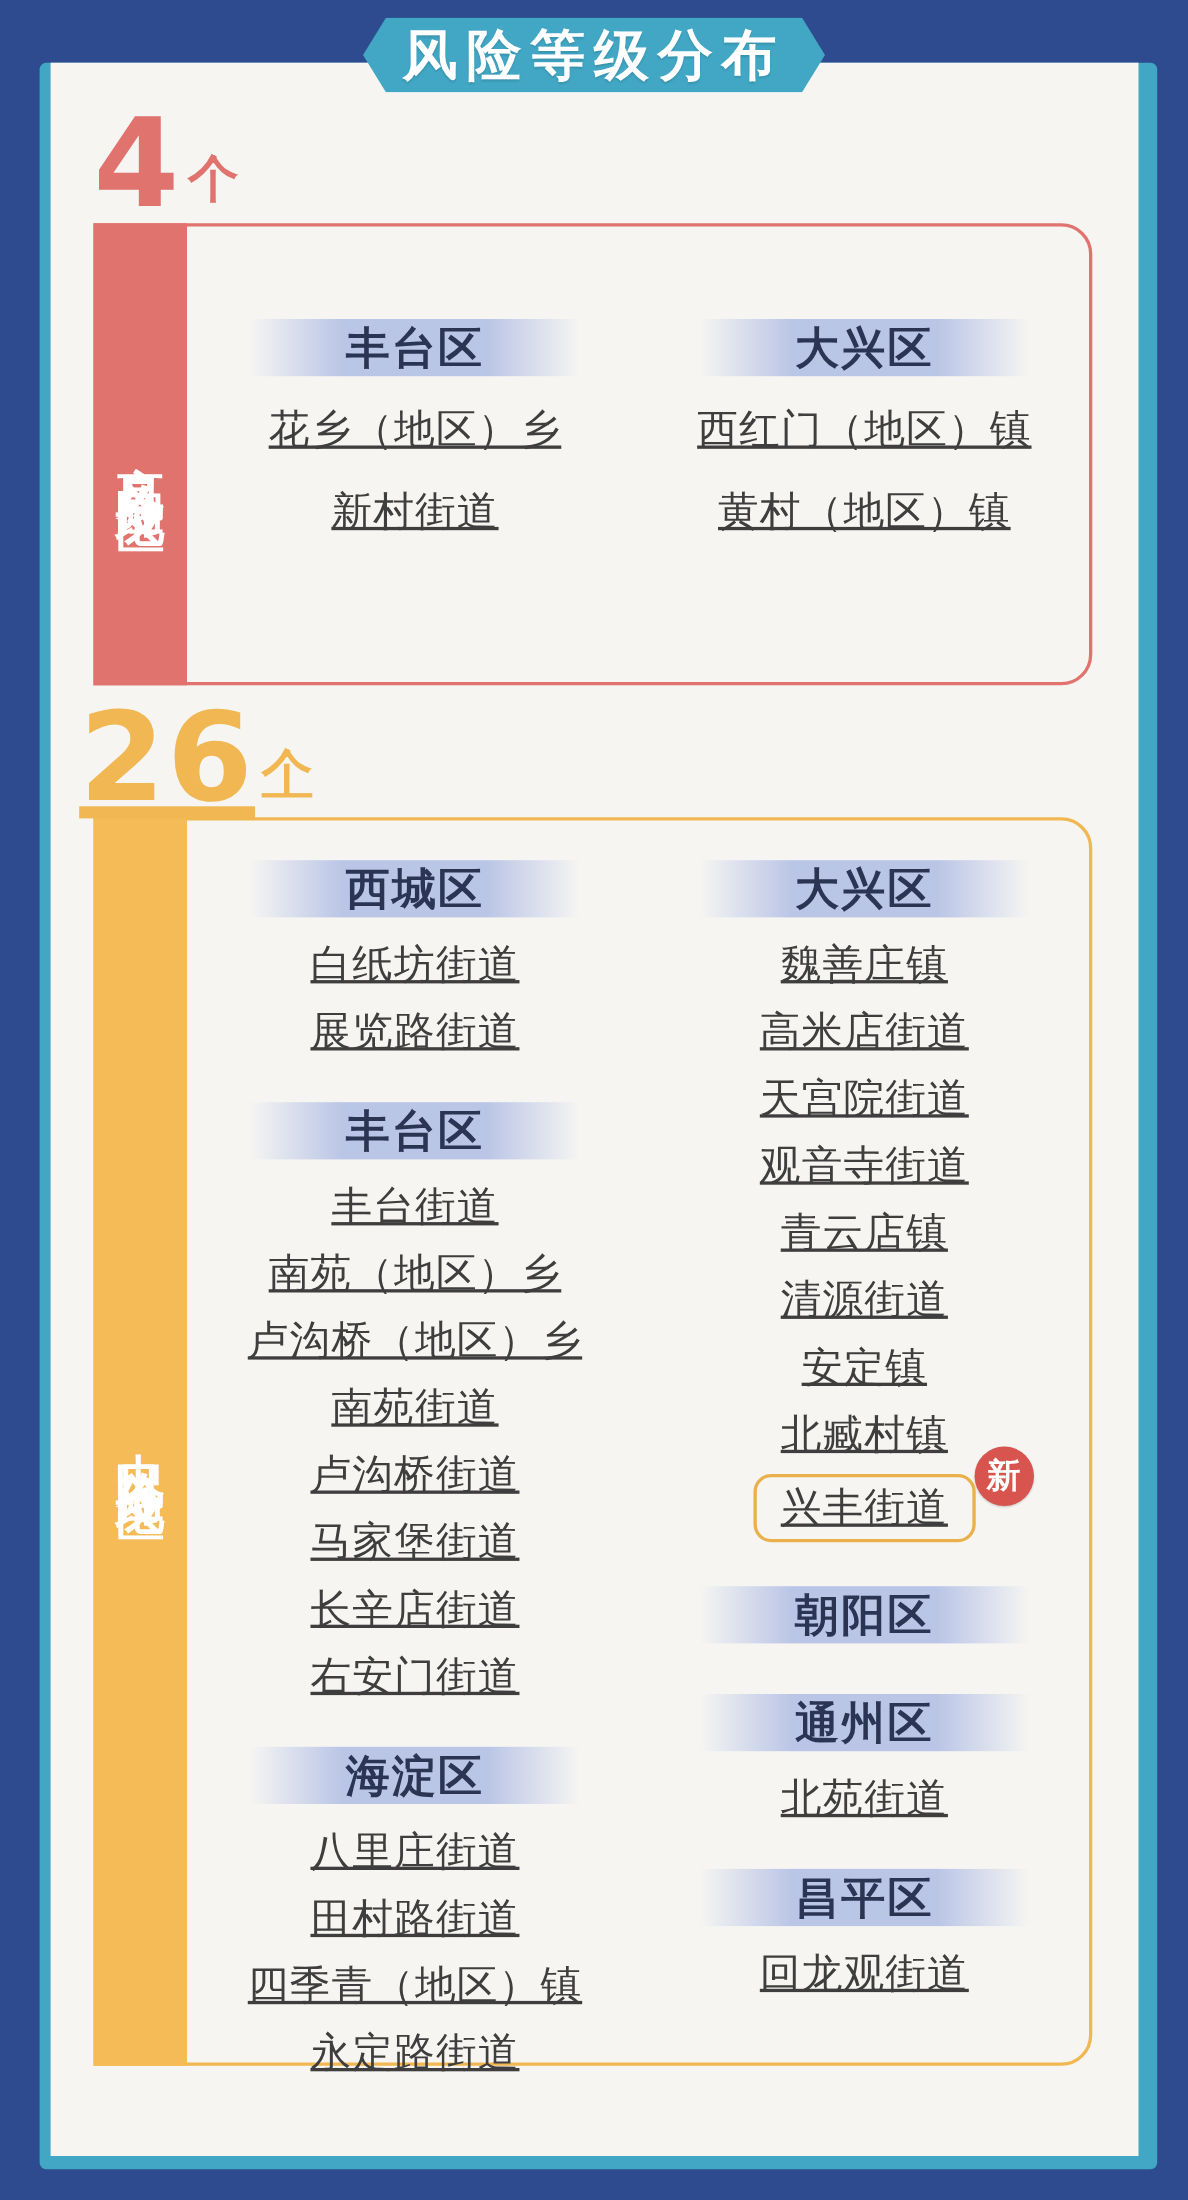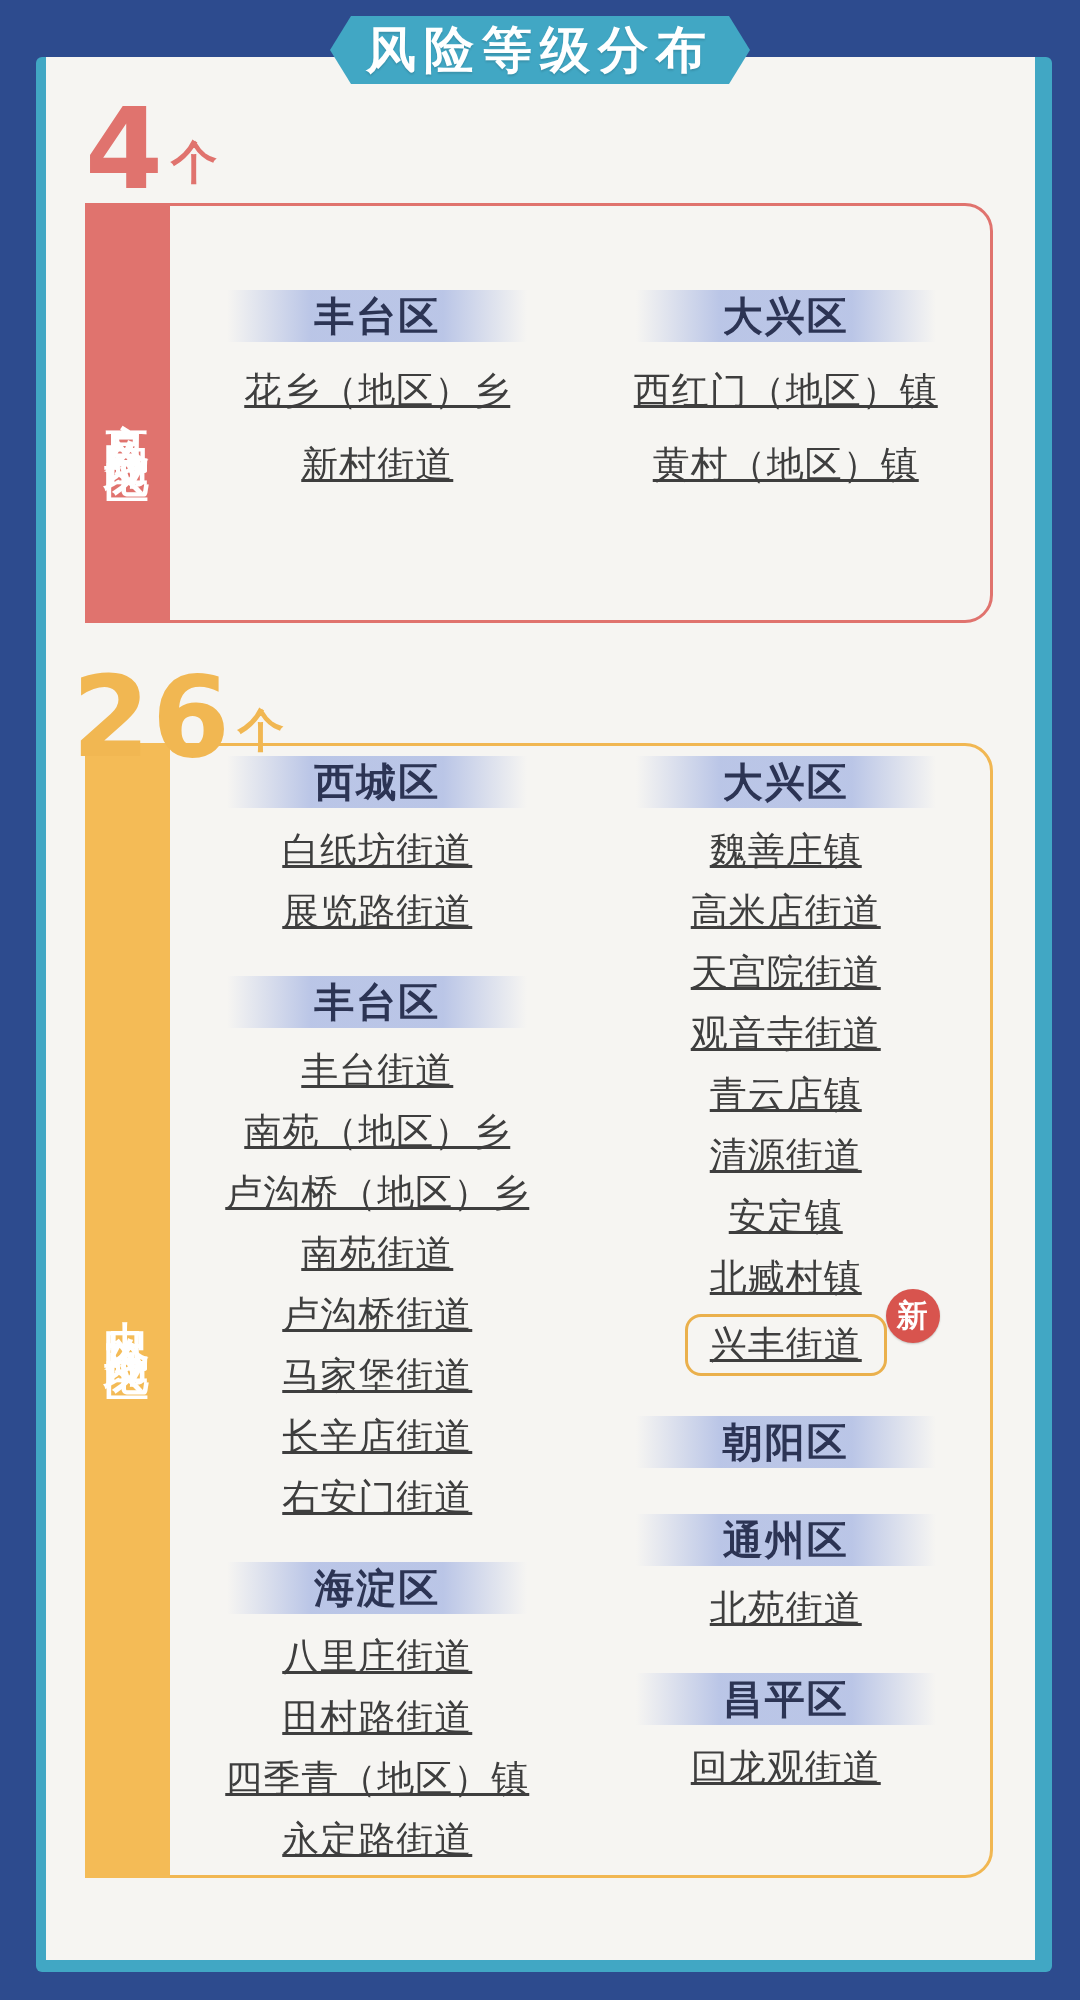--- a/index.html
+++ b/index.html
@@ -32,21 +32,21 @@
     text-shadow:0 2px 2px rgba(0,0,0,0.12);
   }
 
   
   .count{
     position:absolute;display:flex;align-items:flex-end;font-weight:800;z-index:5;
   }
   .count .num{font-size:112px;line-height:0.95;letter-spacing:2px;}
   .count .unit{font-size:46px;font-weight:700;margin:0 0 8px 6px;}
   .count.high{left:85px;top:96px;color:#e0736e;}
-  .count.med{left:72px;top:664px;color:#f1b752;}
+  .count.med{left:72px;top:636px;color:#f1b752;text-decoration:underline;}
 
   
   .riskbox{
     position:absolute;box-sizing:border-box;
     border-radius:0 28px 28px 0;background:transparent;
   }
   .riskbox.high{left:85px;top:203px;width:908px;height:420px;border:3px solid #e0736e;}
   .riskbox.med {left:85px;top:743px;width:908px;height:1135px;border:3px solid #f1b752;}
 
   .sidebar{
@@ -58,21 +58,21 @@
   .bar-label{
     writing-mode:vertical-rl;text-orientation:upright;
     color:#ffffff;font-size:44px;font-weight:800;letter-spacing:10px;
   }
 
   .box-content{
     position:absolute;left:85px;right:0;top:0;bottom:0;display:flex;
   }
   .box-content .col{flex:1;display:flex;flex-direction:column;}
   .riskbox.high .col{justify-content:center;padding-bottom:34px;}
-  .riskbox.med  .col{justify-content:flex-start;padding-top:10px;}
+  .riskbox.med  .col{justify-content:flex-start;padding-top:36px;}
 
   .group{margin:0 0 34px 0;}
   .riskbox.high .group{margin:0;}
   .district-band{
     height:52px;width:300px;margin:0 auto 12px auto;
     display:flex;align-items:center;justify-content:center;
     background:linear-gradient(90deg,rgba(183,195,230,0) 0%,rgba(183,195,230,0.95) 28%,rgba(183,195,230,0.95) 72%,rgba(183,195,230,0) 100%);
   }
   .district-name{font-size:40px;font-weight:800;color:#2c3454;letter-spacing:2px;}
 

